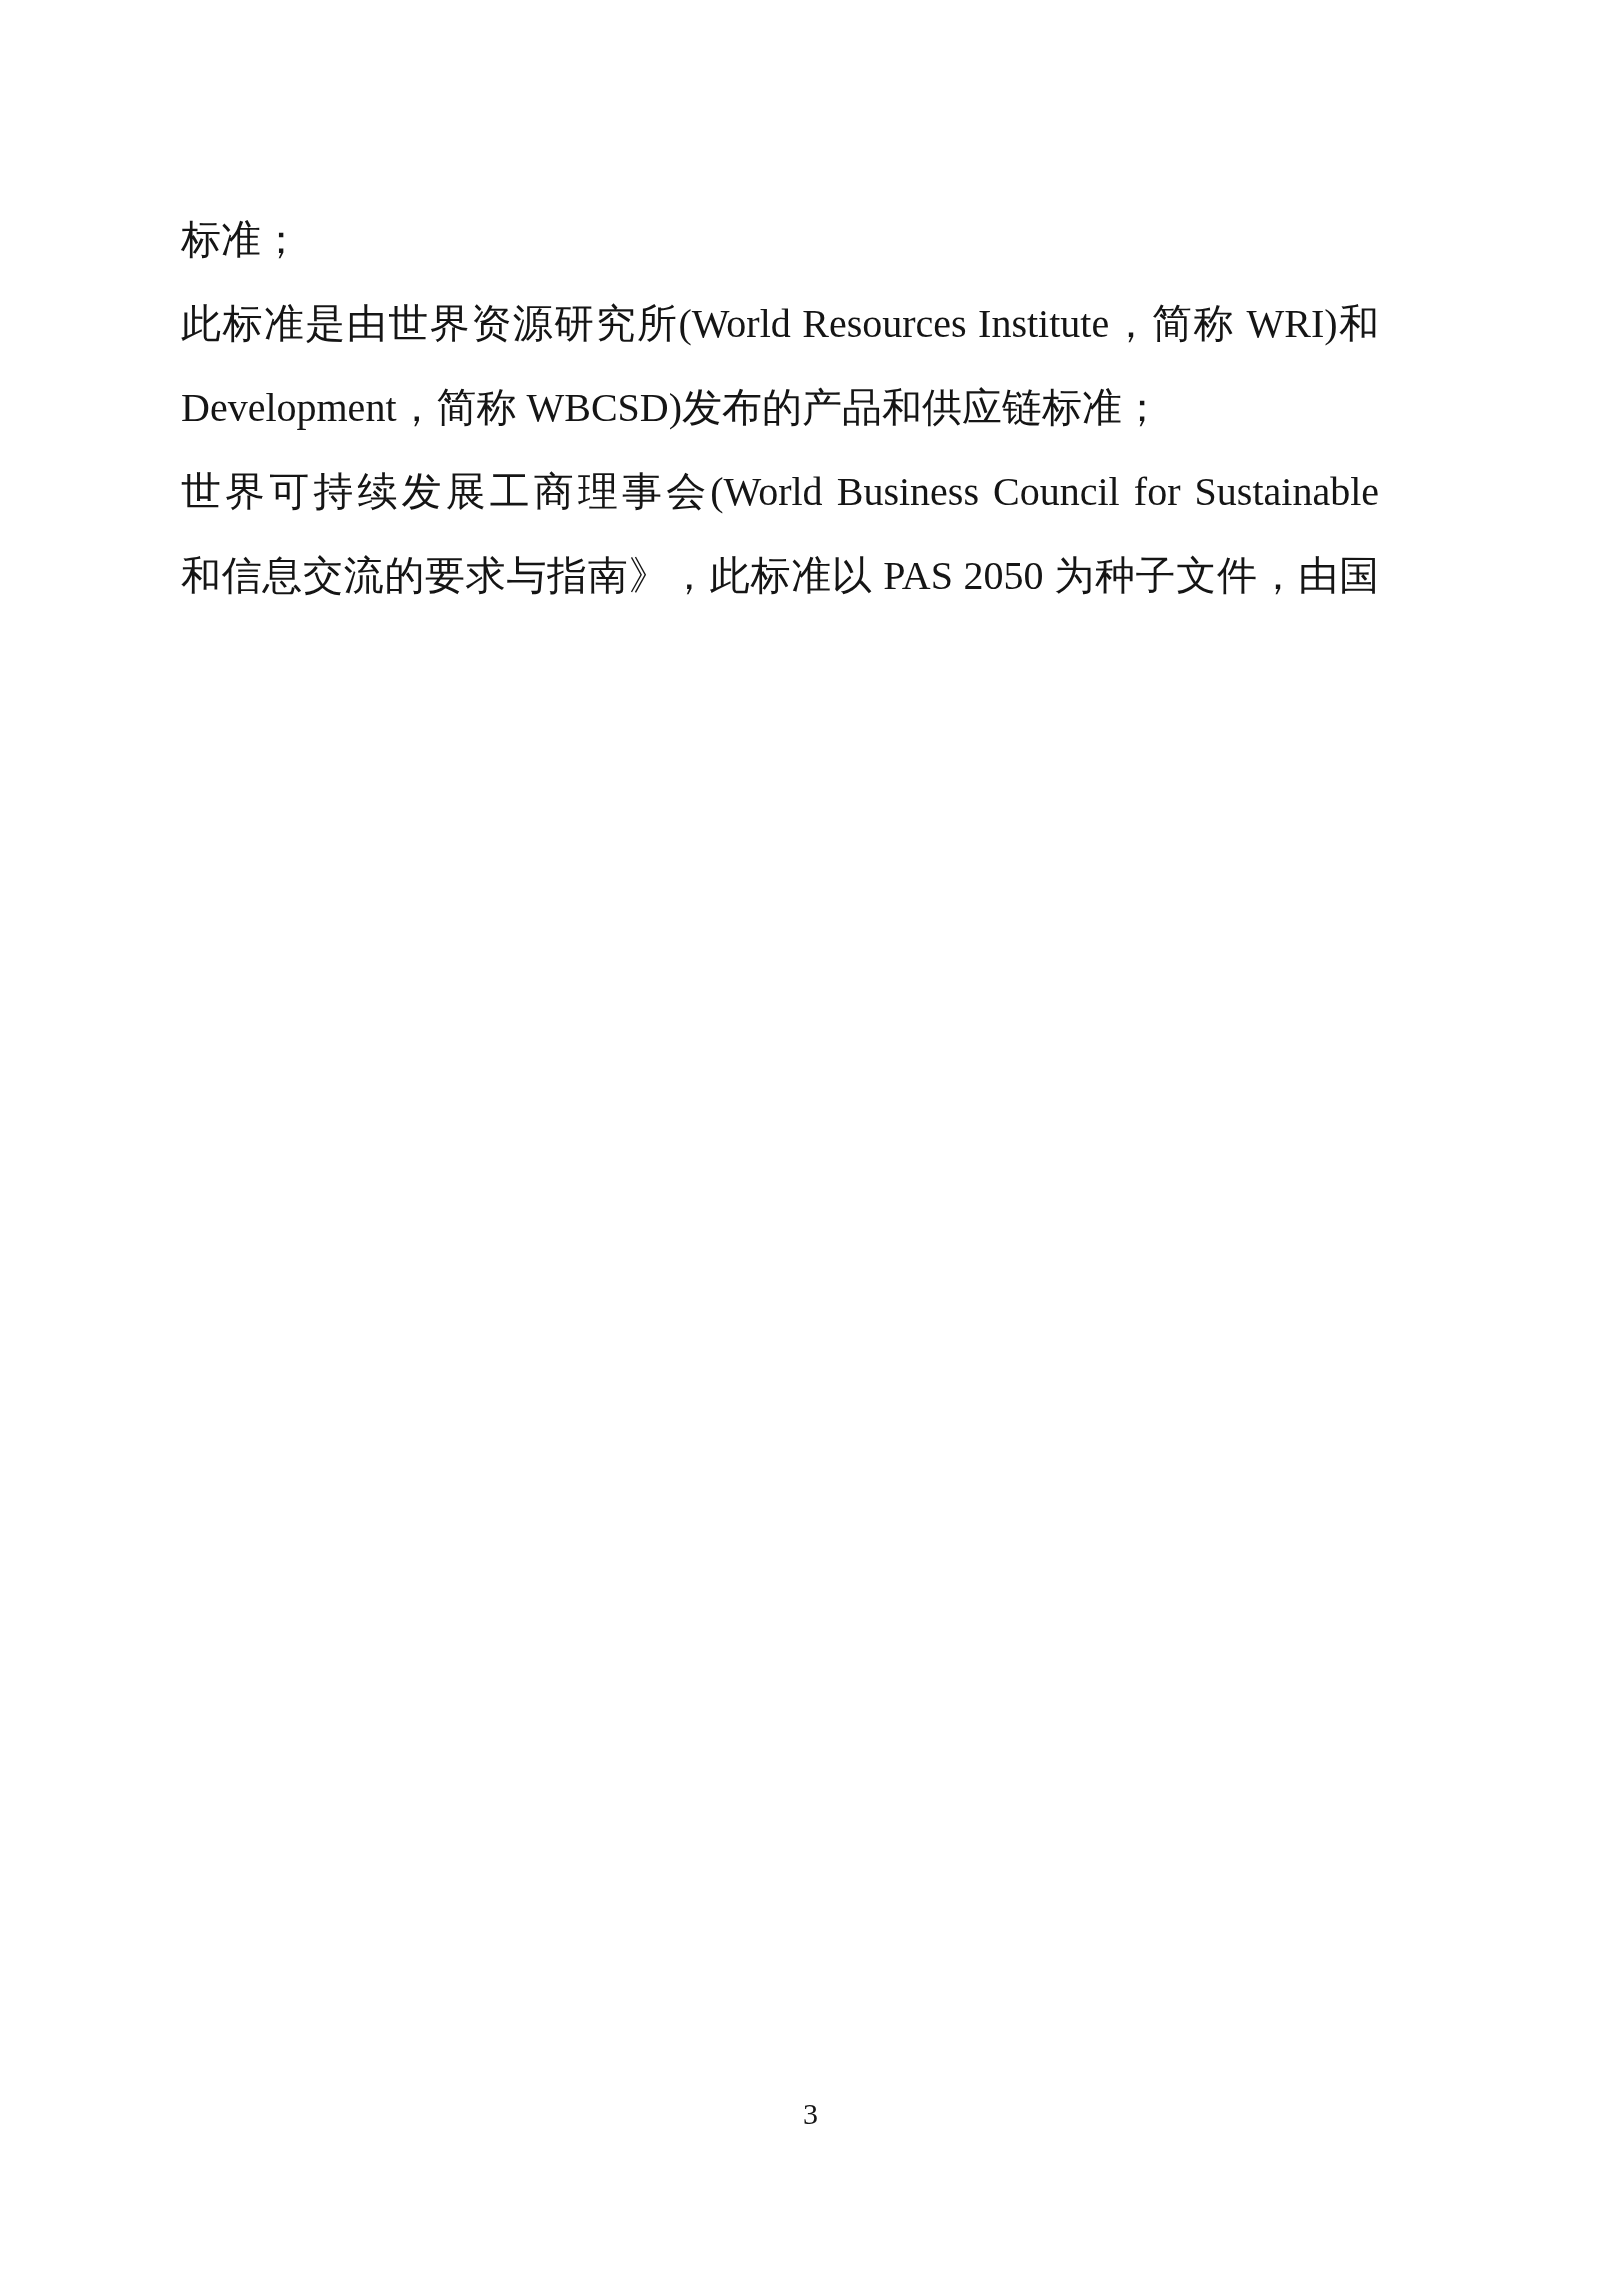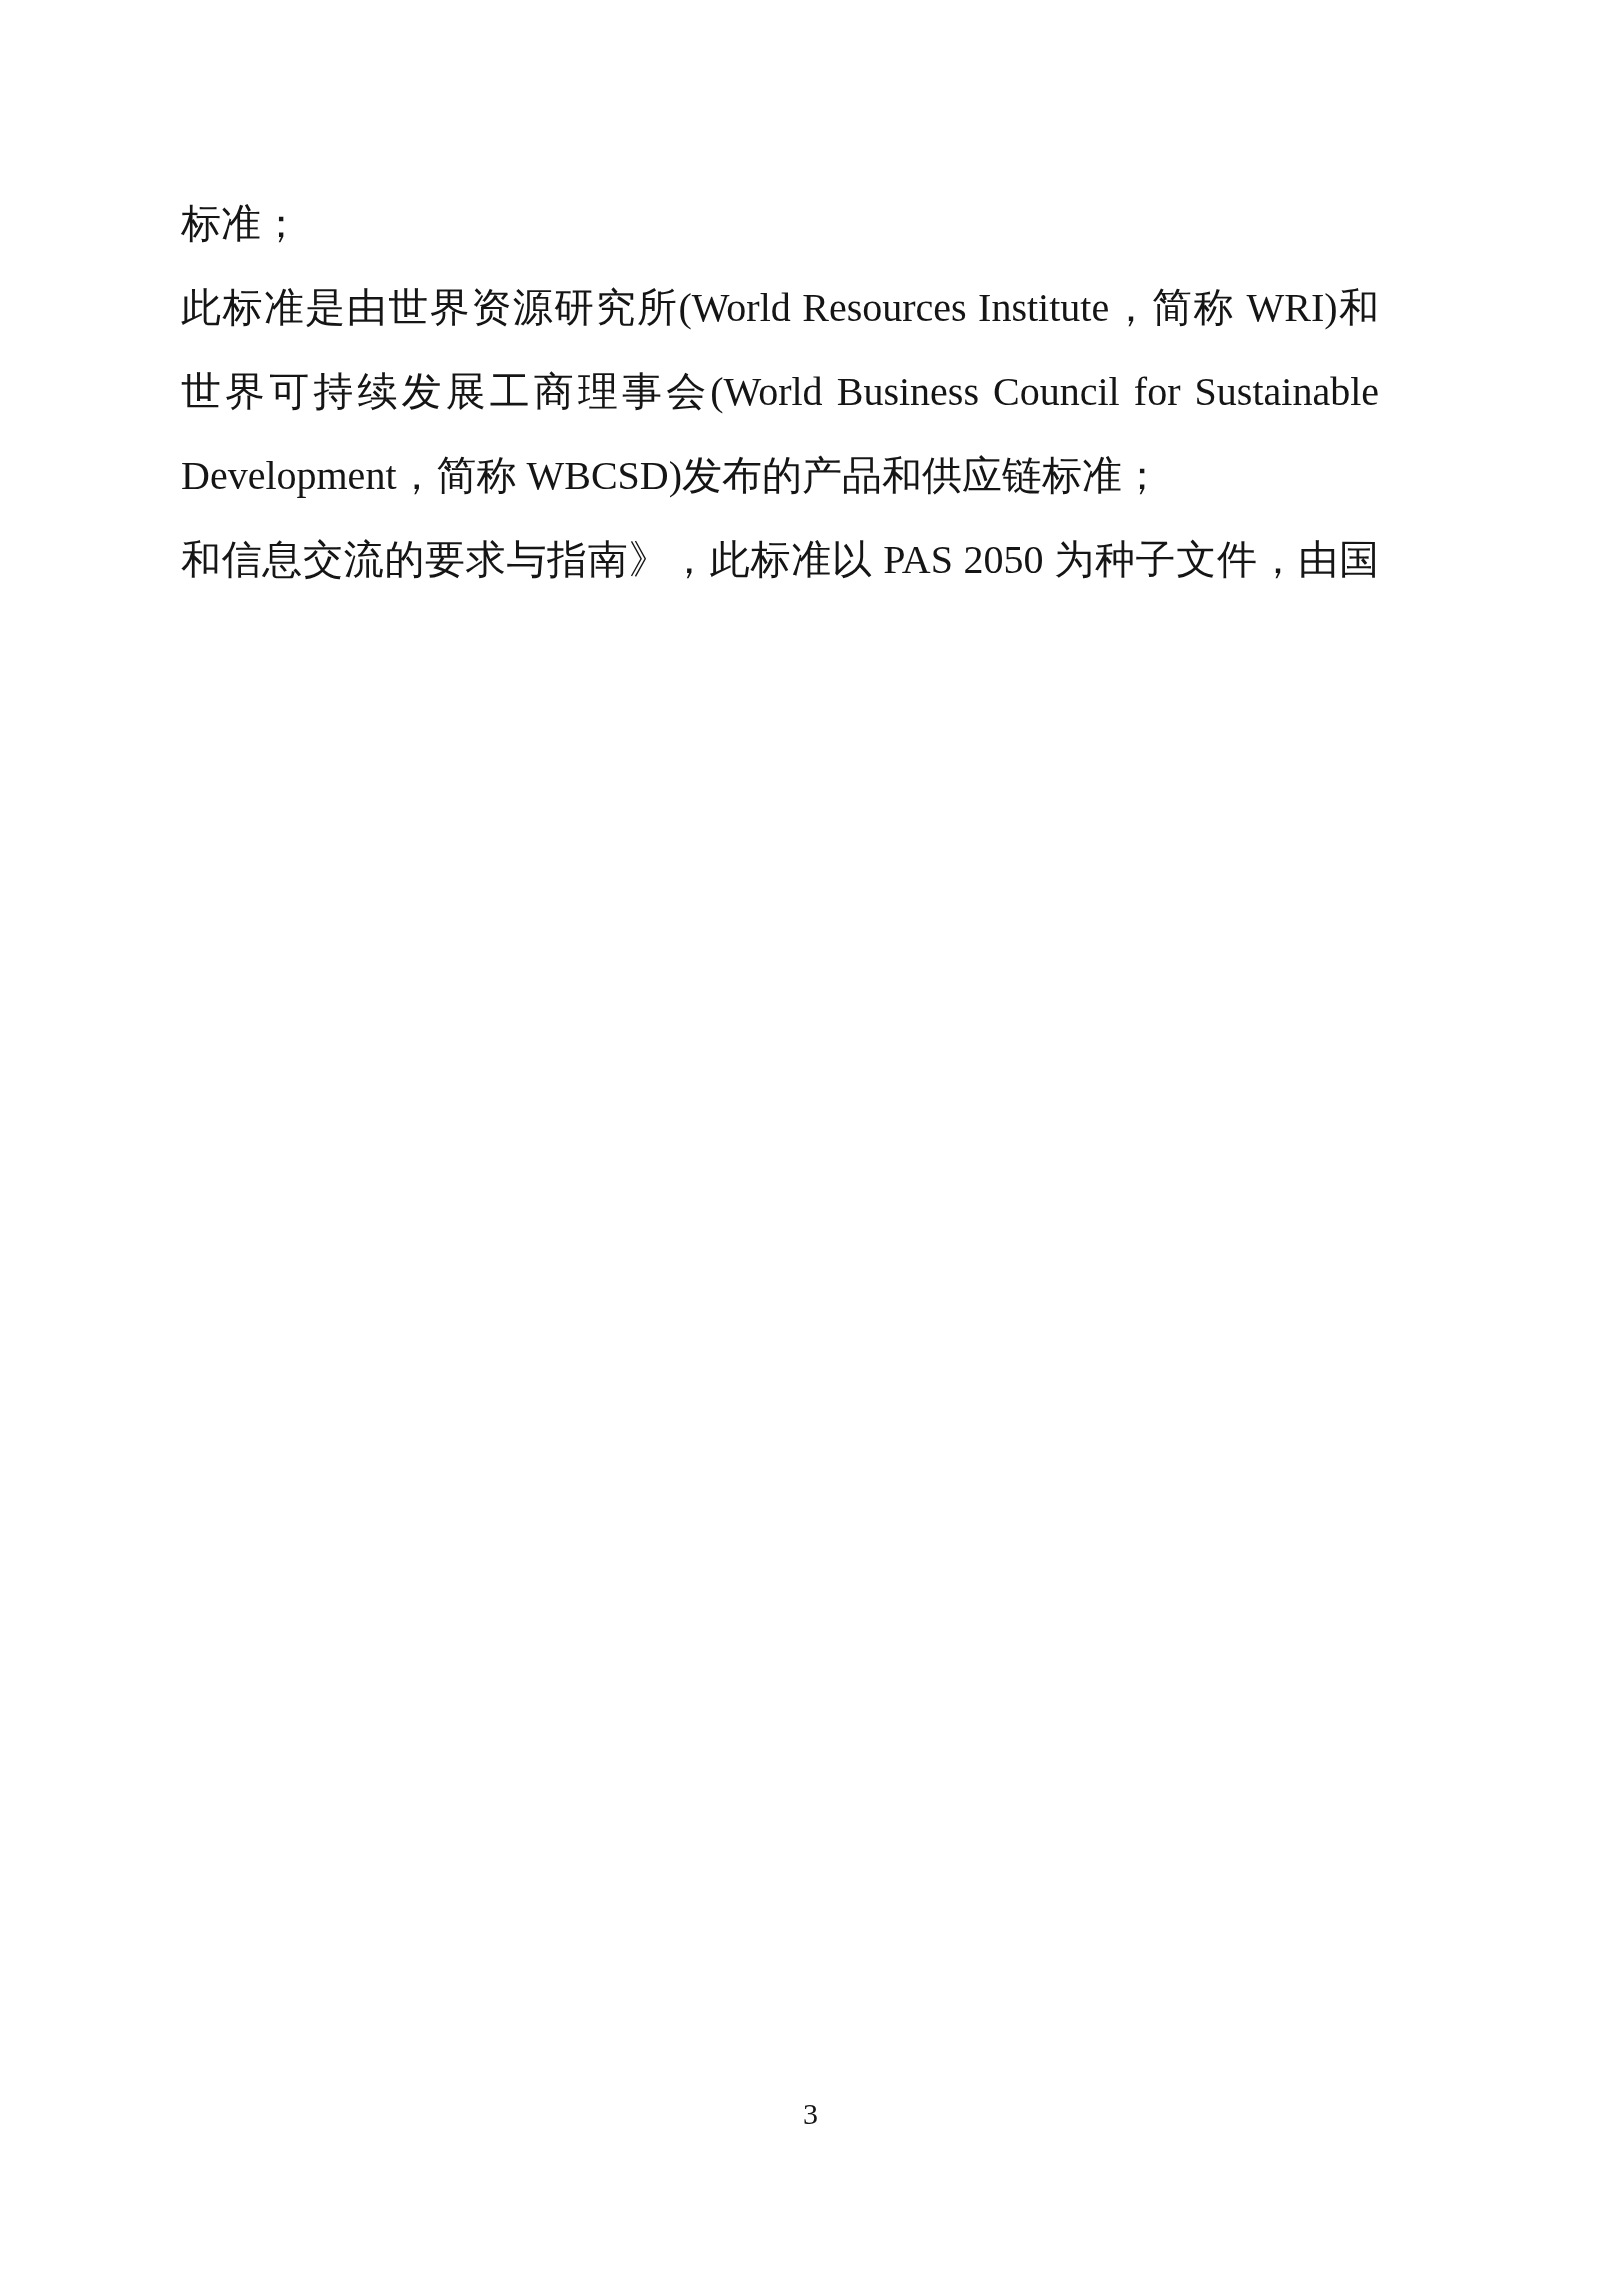--- a/index.html
+++ b/index.html
@@ -13,21 +13,21 @@
     width: 1621px;
     height: 2293px;
     background: #ffffff;
     overflow: hidden;
     font-family: "Liberation Serif", "DejaVu Serif", serif;
     color: #151515;
   }
   .body-text {
     position: absolute;
     left: 181px;
-    top: 182px;
+    top: 198px;
     width: 1198px;
   }
   .line {
     font-size: 40px;
     height: 84px;
     line-height: 84px;
     letter-spacing: 0;
     text-align: left;
     white-space: nowrap;
   }
@@ -53,21 +53,21 @@
   }
 </style>
 </head>
 <body>
 
 <div class="page">
 
   <div class="body-text">
     <div class="line">标准；</div>
     <div class="line justify">此标准是由世界资源研究所(World Resources Institute，简称 WRI)和</div>
+    <div class="line">Development，简称 WBCSD)发布的产品和供应链标准；</div>
     <div class="line justify">世界可持续发展工商理事会(World Business Council for Sustainable</div>
-    <div class="line">Development，简称 WBCSD)发布的产品和供应链标准；</div>
     <div class="line justify">和信息交流的要求与指南》，此标准以 PAS 2050 为种子文件，由国</div>
   </div>
 
   <div class="page-number">3</div>
 
 </div>
 
 
 </body></html>

